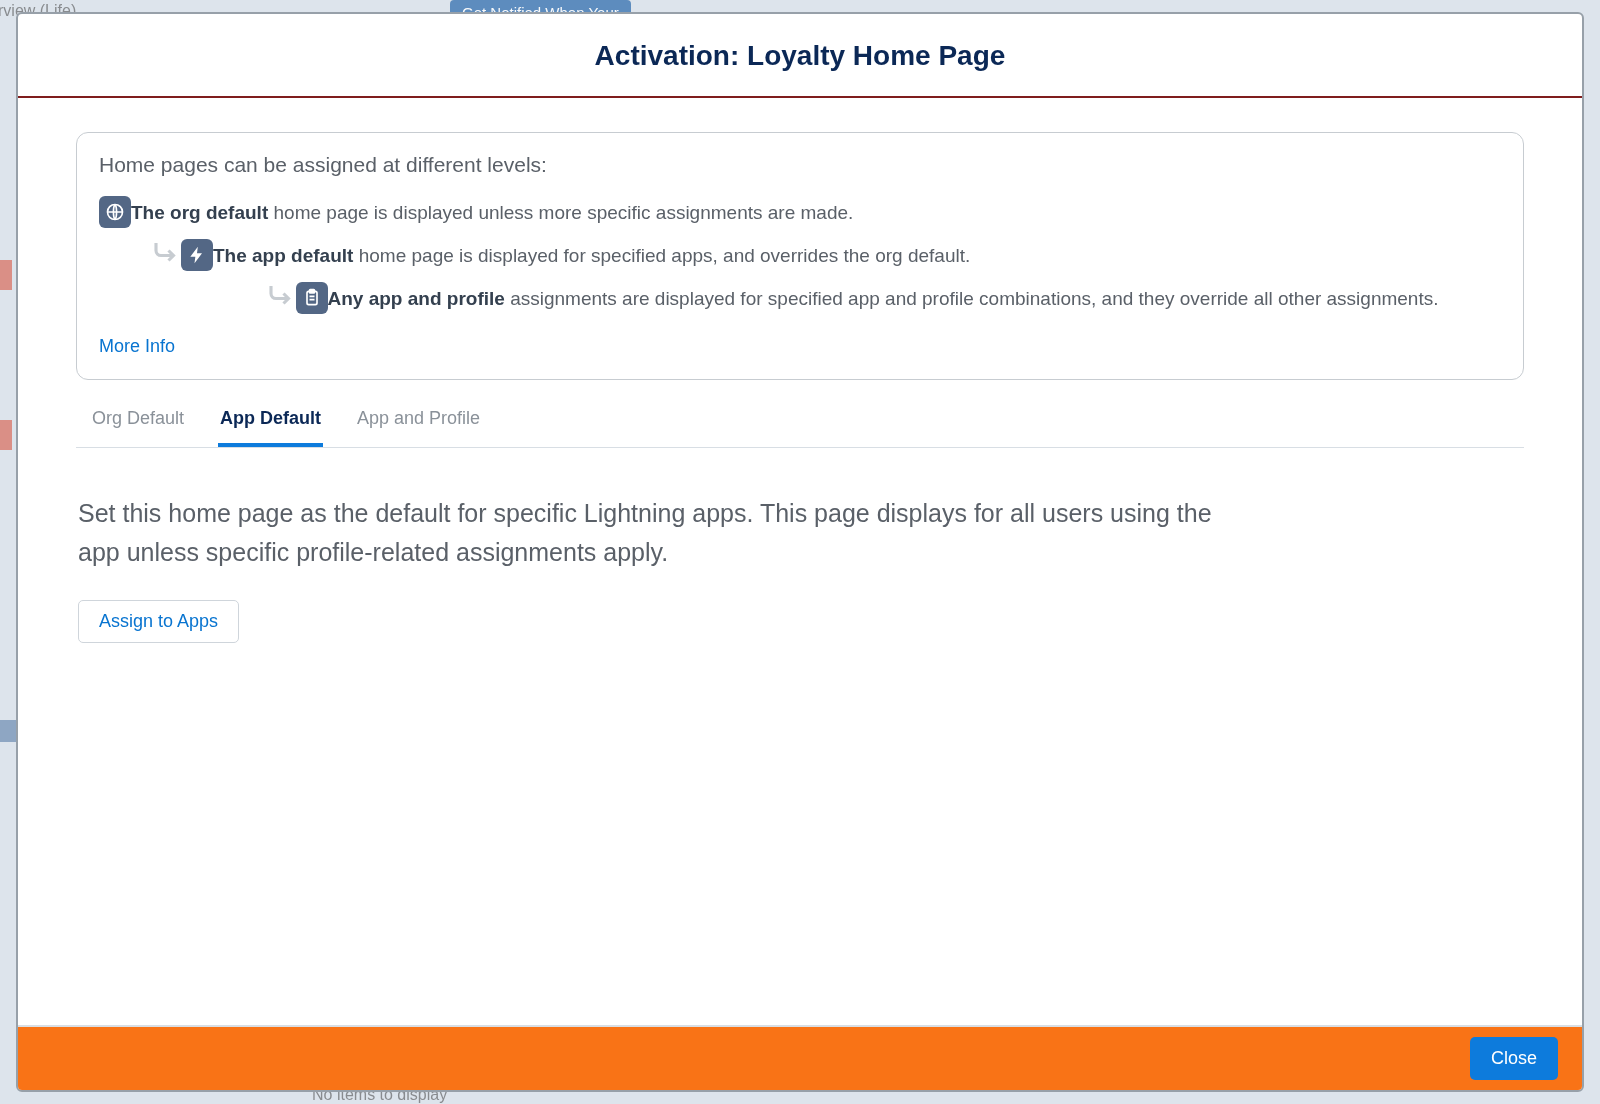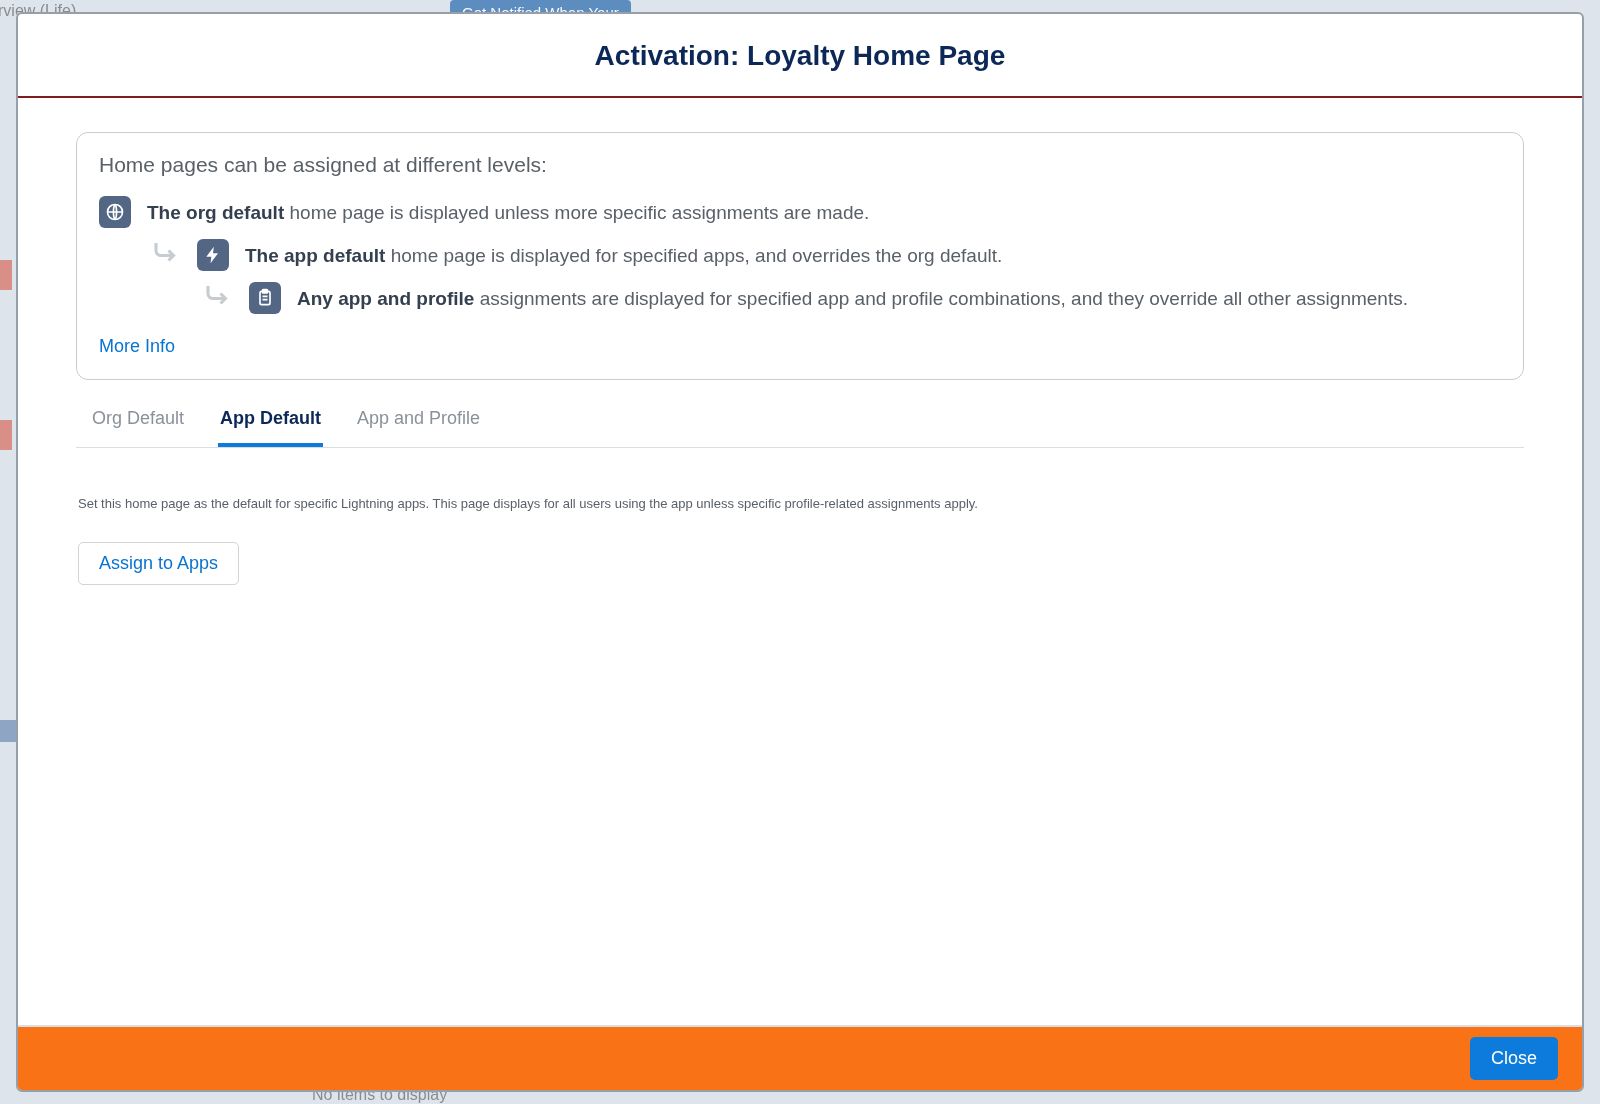--- a/index.html
+++ b/index.html
@@ -75,25 +75,24 @@
     padding: 20px 22px 22px;
   }
   .info-heading {
     font-size: 21px;
     color: #5a6068;
     margin-bottom: 18px;
   }
   .level-row {
     display: flex;
     align-items: flex-start;
-    gap: 16px;
     margin-bottom: 10px;
   }
   .level-row.indent1 { margin-left: 52px; }
-  .level-row.indent2 { margin-left: 104px; }
+  .level-row.indent2 { margin-left: 104px; justify-content: center; }
   .arrow-sub {
     flex: 0 0 auto;
     width: 30px; height: 30px;
     color: #c7ccd1;
   }
   .level-icon {
     flex: 0 0 auto;
     width: 32px; height: 32px;
     border-radius: 6px;
     background: #536785;
@@ -139,21 +138,21 @@
   .tab.active {
     color: #0b2856;
     font-weight: 600;
     border-bottom-color: #0d7bdc;
   }
 
   .tab-content {
     padding: 46px 2px 0;
   }
   .tab-desc {
-    font-size: 13px;
+    font-size: 25px;
     color: #5a6068;
     line-height: 1.55;
     margin-bottom: 28px;
     max-width: 1150px;
   }
   .btn {
     display: inline-block;
     padding: 10px 20px;
     font-size: 18px;
     border-radius: 5px;

